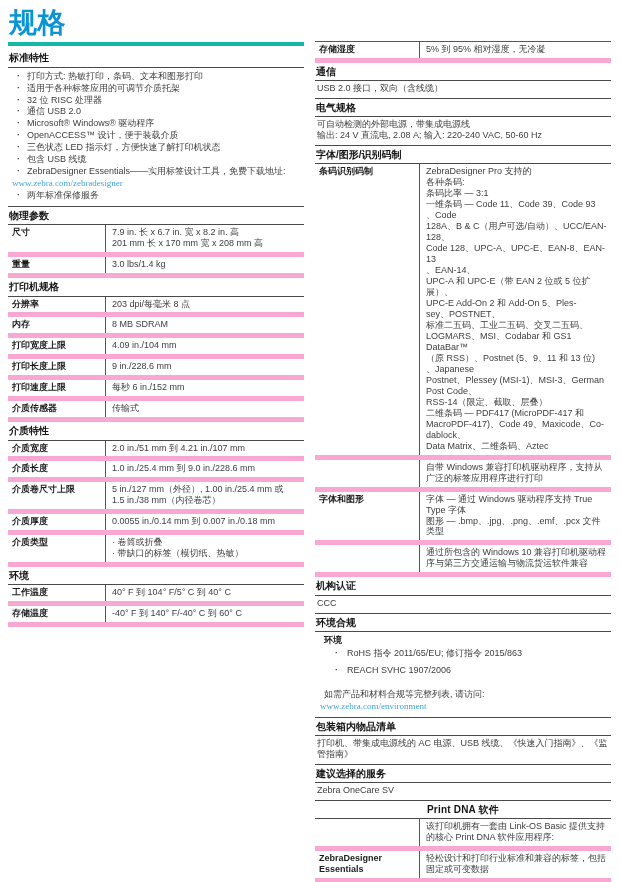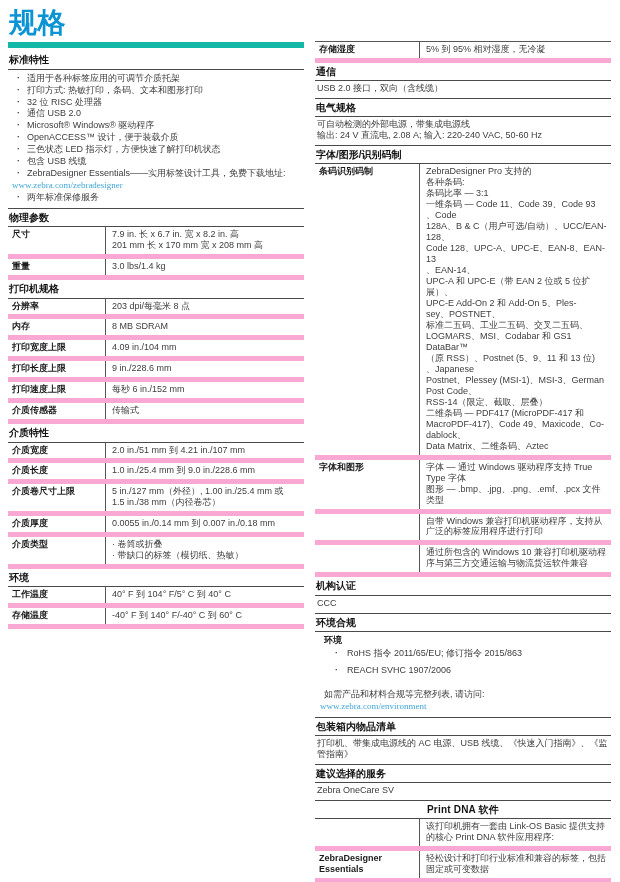--- a/index.html
+++ b/index.html
@@ -11,21 +11,21 @@
   }
   .page { width:620px; height:882px; }
   .cols { display:flex; gap:11px; padding:8px 9px 0 8px; }
   .col { width:296px; flex:none; }
   .col-right { padding-top:33px; }
 
   .title {
     font-size:28px; font-weight:bold; color:#0b94d4;
     letter-spacing:.5px; padding:0 0 5px 1px; line-height:1.05;
   }
-  .title-wrap { border-bottom:6px solid #14b8a6; margin-bottom:3px; }
+  .title-wrap { border-bottom:4px solid #14b8a6; margin-bottom:3px; }
 
   .sec-head {
     font-size:10px; font-weight:bold; color:#141414;
     padding:3px 1px 2px 1px; border-bottom:1px solid #4a4a4a;
   }
   .latin-head { letter-spacing:.2px;text-align:center; }
 
   .bullets { list-style:none; padding:3px 0 4px 0; border-bottom:1px solid #4a4a4a; }
   .bullets li { padding-left:19px; position:relative; margin-bottom:1px; }
   .bullets li.b::before { content:"·"; position:absolute; left:9px; top:0; font-weight:bold; color:#3d3d3d; }
@@ -55,22 +55,22 @@
 <div class="page">
   <div class="cols">
 
     <div class="col">
       <div class="title-wrap">
         <h1 class="title">规格</h1>
       </div>
 
       <h2 class="sec-head">标准特性</h2>
       <ul class="bullets">
+        <li class="b">打印方式: 热敏打印，条码、文本和图形打印</li>
         <li class="b">适用于各种标签应用的可调节介质托架</li>
-        <li class="b">打印方式: 热敏打印，条码、文本和图形打印</li>
         <li class="b">32 位 RISC 处理器</li>
         <li class="b">通信 USB 2.0</li>
         <li class="b">Microsoft® Windows® 驱动程序</li>
         <li class="b">OpenACCESS™ 设计，便于装载介质</li>
         <li class="b">三色状态 LED 指示灯，方便快速了解打印机状态</li>
         <li class="b">包含 USB 线缆</li>
         <li class="b">ZebraDesigner Essentials——实用标签设计工具，免费下载地址:</li>
         <li class="linkline"><a class="link">www.zebra.com/zebradesigner</a></li>
         <li class="b">两年标准保修服务</li>
       </ul>
@@ -193,29 +193,29 @@
 、Japanese
 Postnet、Plessey (MSI-1)、MSI-3、German
 Post Code、
 RSS-14（限定、截取、层叠）
 二维条码 — PDF417 (MicroPDF-417 和
 MacroPDF-417)、Code 49、Maxicode、Co-
 dablock、
 Data Matrix、二维条码、Aztec</div>
         </div>
         <div class="row">
+          <div class="lbl"></div>
+          <div class="val">自带 Windows 兼容打印机驱动程序，支持从广泛的标签应用程序进行打印</div>
+        </div>
+        <div class="row">
           <div class="lbl">字体和图形</div>
           <div class="val">字体 — 通过 Windows 驱动程序支持 True
 Type 字体
 图形 — .bmp、.jpg、.png、.emf、.pcx 文件
 类型</div>
-        </div>
-        <div class="row">
-          <div class="lbl"></div>
-          <div class="val">自带 Windows 兼容打印机驱动程序，支持从广泛的标签应用程序进行打印</div>
         </div>
         <div class="row">
           <div class="lbl"></div>
           <div class="val">通过所包含的 Windows 10 兼容打印机驱动程序与第三方交通运输与物流货运软件兼容</div>
         </div>
       </div>
 
       <h2 class="sec-head">机构认证</h2>
       <div class="text-block">CCC</div>
 

